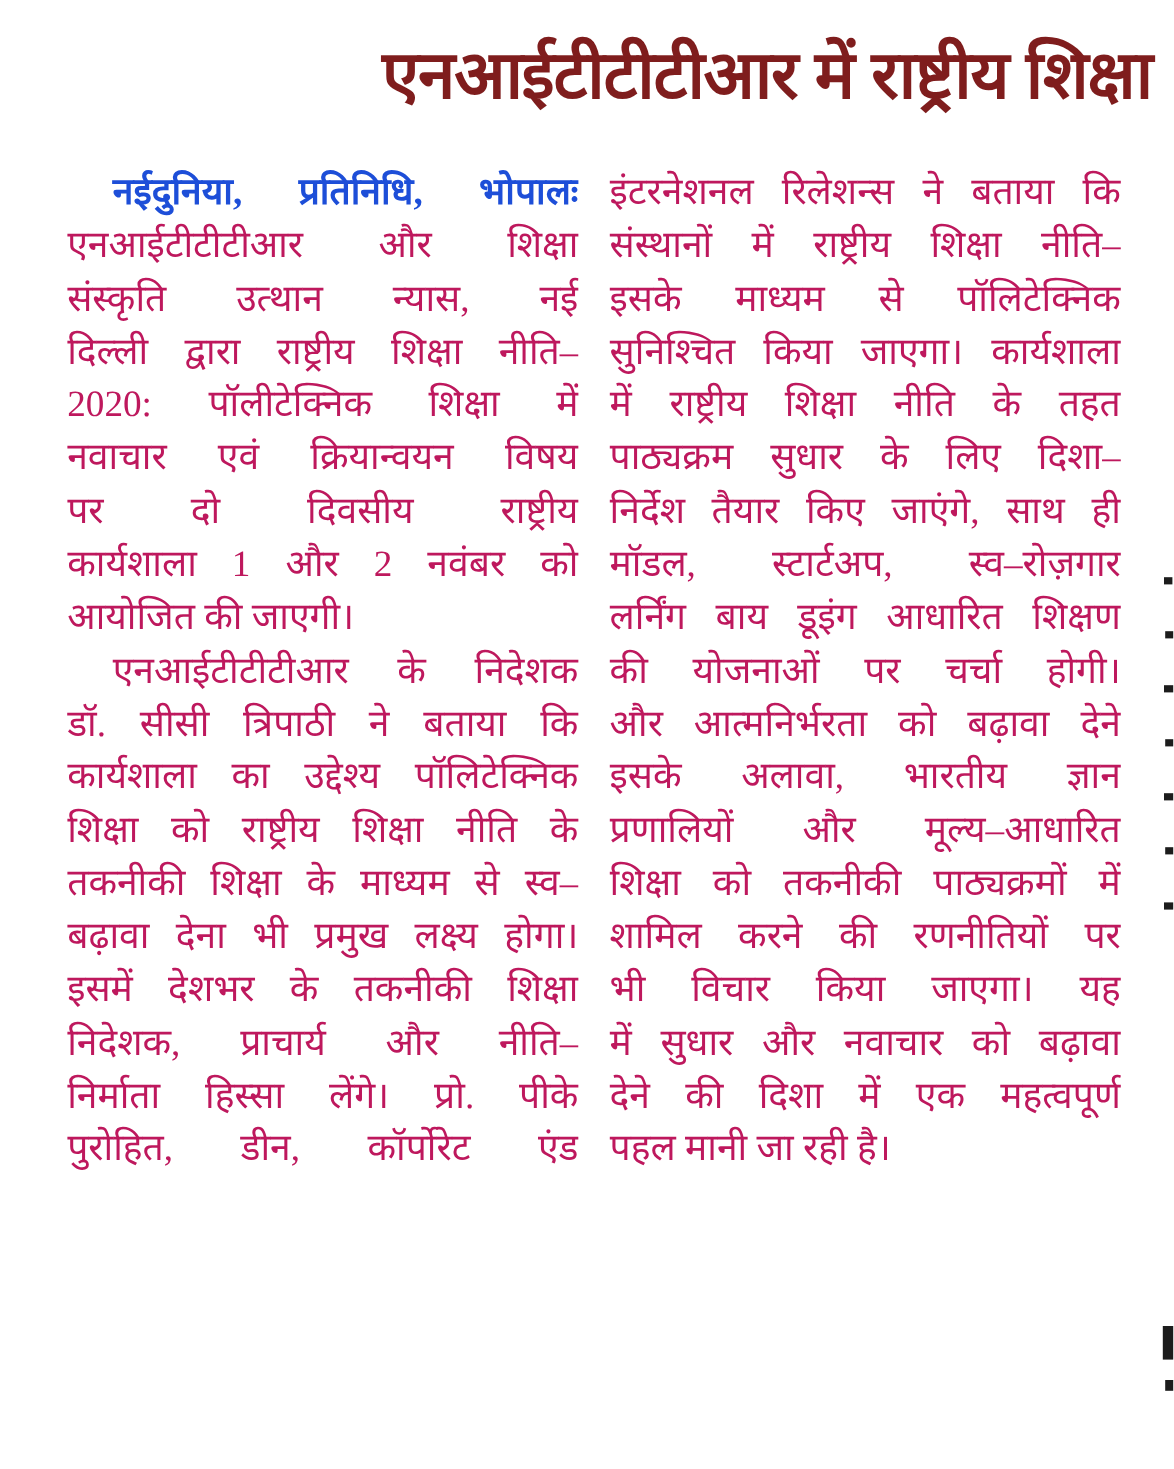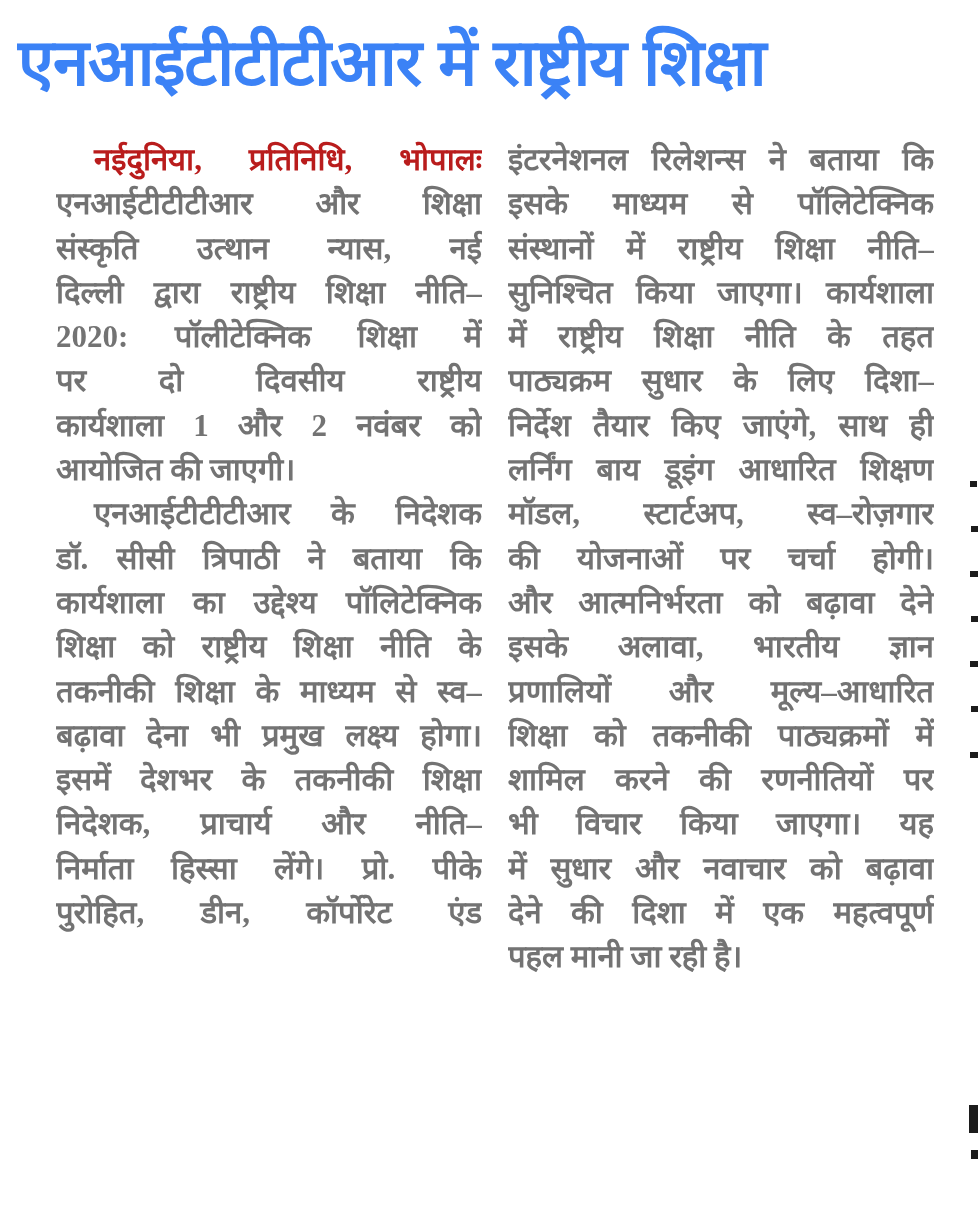--- a/index.html
+++ b/index.html
@@ -11,55 +11,54 @@
     position: relative;
     width: 978px;
     height: 1224px;
     background: #ffffff;
     overflow: hidden;
     color: #0a0a0a;
     font-family: "Liberation Serif", "DejaVu Serif", serif;
   }
   .headline {
     margin: 10px 18px 0 18px;
-    text-align: left;
+    text-align: right;
     font-family: "Liberation Sans", "DejaVu Sans", sans-serif;
     font-weight: bold;
-    font-size: 65px;
+    font-size: 56px;
     line-height: 106px;
     letter-spacing: -1px;
-    color: #3b82f6;
+    color: #7f1d1d;
   }
   .hl-line { display: block; }
   .columns {
     display: flex;
     gap: 26px;
     padding: 22px 44px 0 56px;
     box-sizing: border-box;
   }
   .col {
     width: 426px;
     flex: 0 0 426px;
   }
   .line {
     font-size: 31px;
     line-height: 44.3px;
     height: 44.3px;
     overflow: hidden;
     text-align: justify;
     text-align-last: justify;
-    color: #737373;
+    color: #be185d;
     white-space: normal;
-    font-weight: bold;
   }
   .line.flush {
     text-align: right;
     text-align-last: left;
   }
-  .line.bold { font-weight: bold; color: #b91c1c; }
+  .line.bold { font-weight: bold; color: #1d4ed8; }
   .line.indent { text-indent: 38px; }
   .edge-frag {
     position: absolute;
     background: #1c1c1c;
   }
 </style>
 </head>
 <body>
 
 <div class="page">
@@ -68,44 +67,45 @@
     <span class="hl-line">एनआईटीटीटीआर में राष्ट्रीय शिक्षा</span>
   </h1>
 
   <div class="columns">
     <div class="col" id="col-left">
         <div class="line bold indent">नईदुनिया, प्रतिनिधि, भोपालः</div>
         <div class="line">एनआईटीटीटीआर और शिक्षा</div>
         <div class="line">संस्कृति उत्थान न्यास, नई</div>
         <div class="line">दिल्ली द्वारा राष्ट्रीय शिक्षा नीति–</div>
         <div class="line">2020: पॉलीटेक्निक शिक्षा में</div>
+        <div class="line">नवाचार एवं क्रियान्वयन विषय</div>
         <div class="line">पर दो दिवसीय राष्ट्रीय</div>
         <div class="line">कार्यशाला 1 और 2 नवंबर को</div>
         <div class="line flush">आयोजित की जाएगी।</div>
         <div class="line indent">एनआईटीटीटीआर के निदेशक</div>
         <div class="line">डॉ. सीसी त्रिपाठी ने बताया कि</div>
         <div class="line">कार्यशाला का उद्देश्य पॉलिटेक्निक</div>
         <div class="line">शिक्षा को राष्ट्रीय शिक्षा नीति के</div>
         <div class="line">तकनीकी शिक्षा के माध्यम से स्व–</div>
         <div class="line">बढ़ावा देना भी प्रमुख लक्ष्य होगा।</div>
         <div class="line">इसमें देशभर के तकनीकी शिक्षा</div>
         <div class="line">निदेशक, प्राचार्य और नीति–</div>
         <div class="line">निर्माता हिस्सा लेंगे। प्रो. पीके</div>
         <div class="line">पुरोहित, डीन, कॉर्पोरेट एंड</div>
       </div>
     <div class="col" id="col-right">
         <div class="line">इंटरनेशनल रिलेशन्स ने बताया कि</div>
+        <div class="line">संस्थानों में राष्ट्रीय शिक्षा नीति–</div>
         <div class="line">इसके माध्यम से पॉलिटेक्निक</div>
-        <div class="line">संस्थानों में राष्ट्रीय शिक्षा नीति–</div>
         <div class="line">सुनिश्चित किया जाएगा। कार्यशाला</div>
         <div class="line">में राष्ट्रीय शिक्षा नीति के तहत</div>
         <div class="line">पाठ्यक्रम सुधार के लिए दिशा–</div>
         <div class="line">निर्देश तैयार किए जाएंगे, साथ ही</div>
+        <div class="line">मॉडल, स्टार्टअप, स्व–रोज़गार</div>
         <div class="line">लर्निंग बाय डूइंग आधारित शिक्षण</div>
-        <div class="line">मॉडल, स्टार्टअप, स्व–रोज़गार</div>
         <div class="line">की योजनाओं पर चर्चा होगी।</div>
         <div class="line">और आत्मनिर्भरता को बढ़ावा देने</div>
         <div class="line">इसके अलावा, भारतीय ज्ञान</div>
         <div class="line">प्रणालियों और मूल्य–आधारित</div>
         <div class="line">शिक्षा को तकनीकी पाठ्यक्रमों में</div>
         <div class="line">शामिल करने की रणनीतियों पर</div>
         <div class="line">भी विचार किया जाएगा। यह</div>
         <div class="line">में सुधार और नवाचार को बढ़ावा</div>
         <div class="line">देने की दिशा में एक महत्वपूर्ण</div>
         <div class="line flush">पहल मानी जा रही है।</div>

